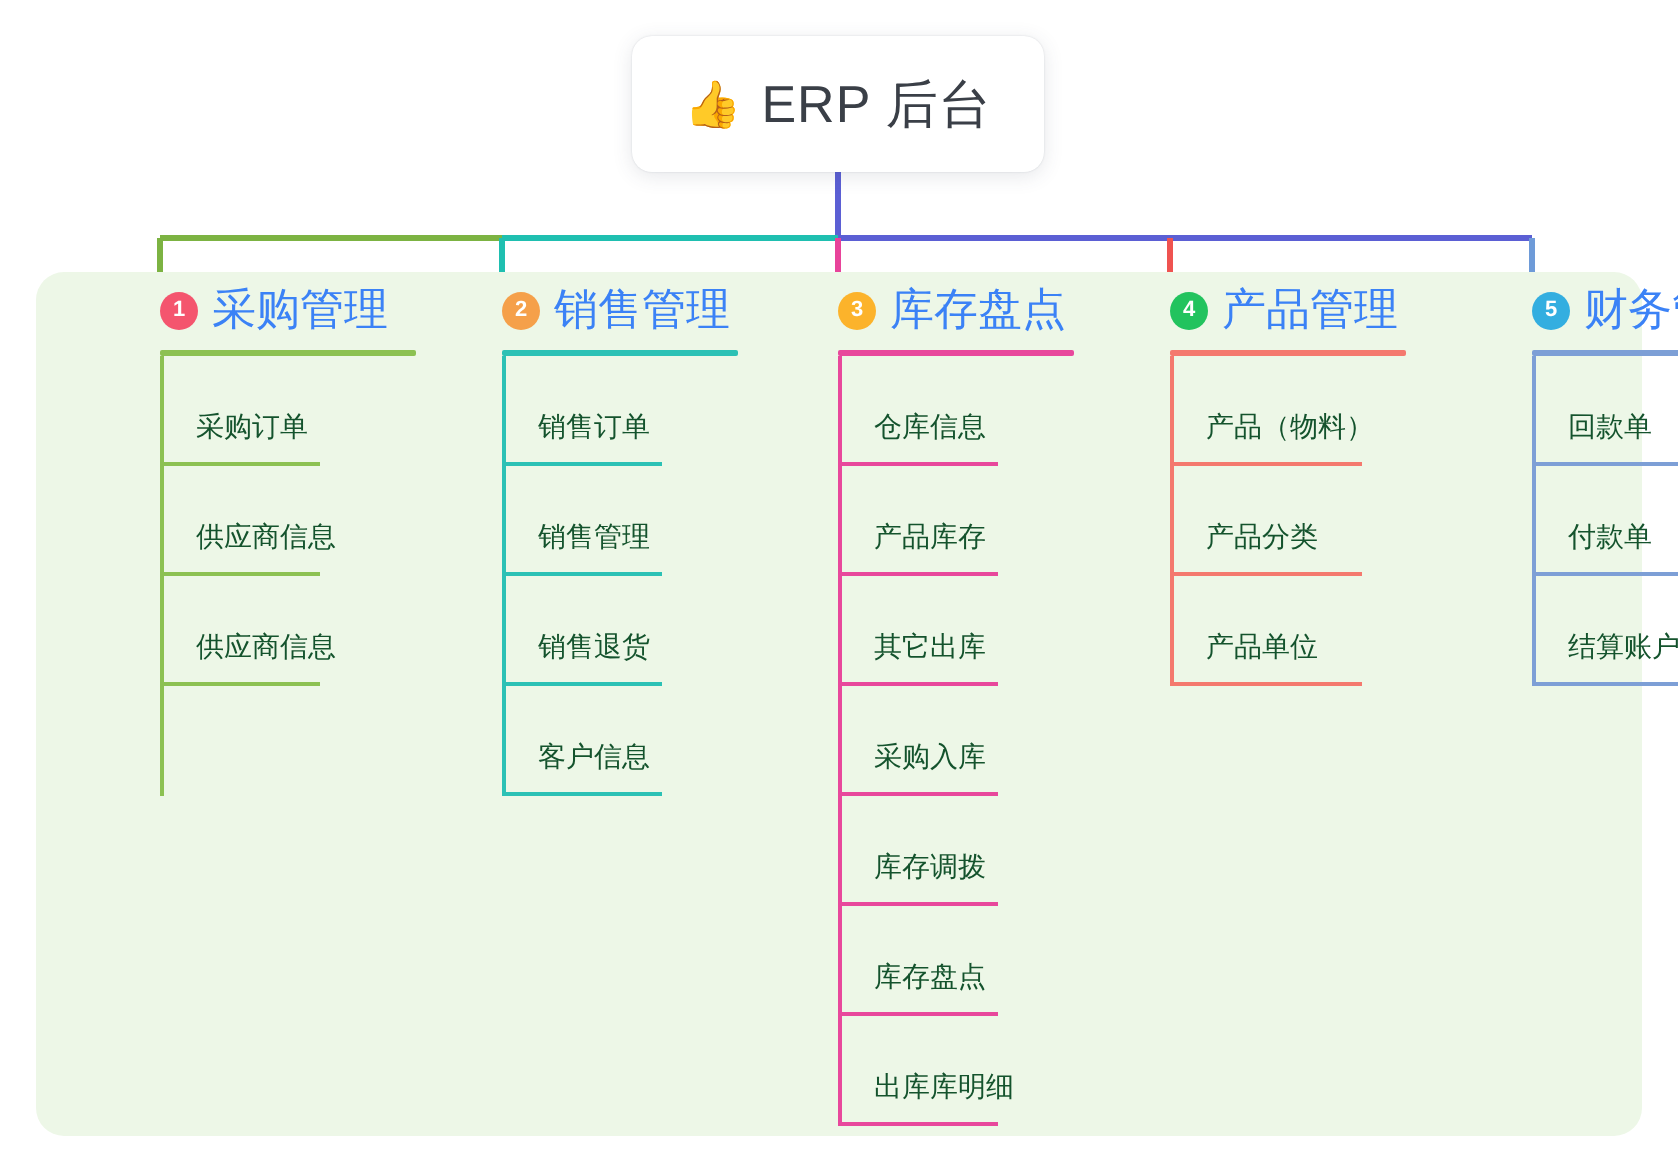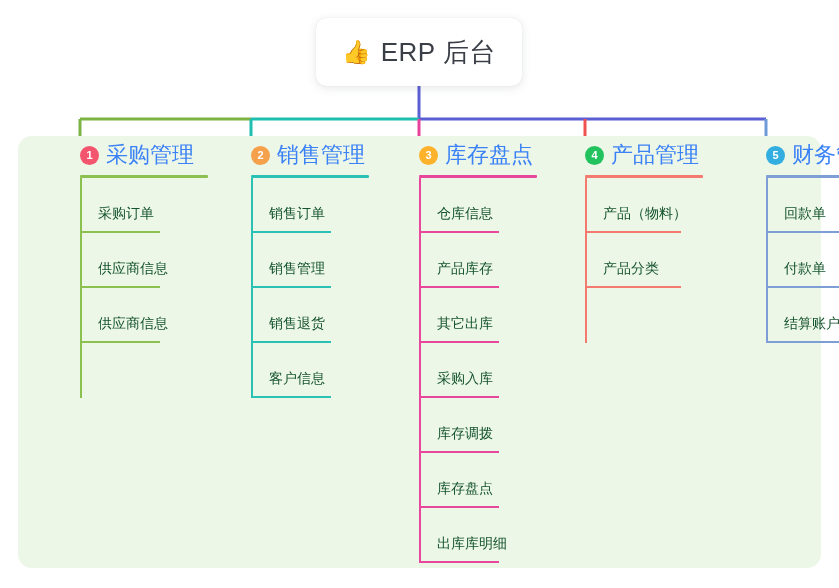--- a/index.html
+++ b/index.html
@@ -256,20 +256,24 @@
         <div class="items">
           <div class="spine" style="background: rgb(244, 121, 110); height: 165px;"></div>
           <div class="item">
             <span class="item-label">产品（物料）</span>
             <div class="item-rule" style="background: rgb(244, 121, 110); width: 96px;"></div>
           </div>
           <div class="item">
             <span class="item-label">产品分类</span>
             <div class="item-rule" style="background: rgb(244, 121, 110); width: 96px;"></div>
           </div>
+          <div class="item">
+            <span class="item-label">产品单位</span>
+            <div class="item-rule" style="background: rgb(244, 121, 110); width: 96px;"></div>
+          </div>
         </div>
       </div>
       <div class="column" style="left: 748px;">
         <div class="col-head">
           <span class="badge" style="background: rgb(51, 174, 224);">5</span>
           <span class="col-title">财务管理</span>
         </div>
         <div class="head-rule" style="background: rgb(125, 159, 214); width: 118px; margin-left: 18px;"></div>
         <div class="items">
           <div class="spine" style="background: rgb(125, 159, 214); height: 165px;"></div>

